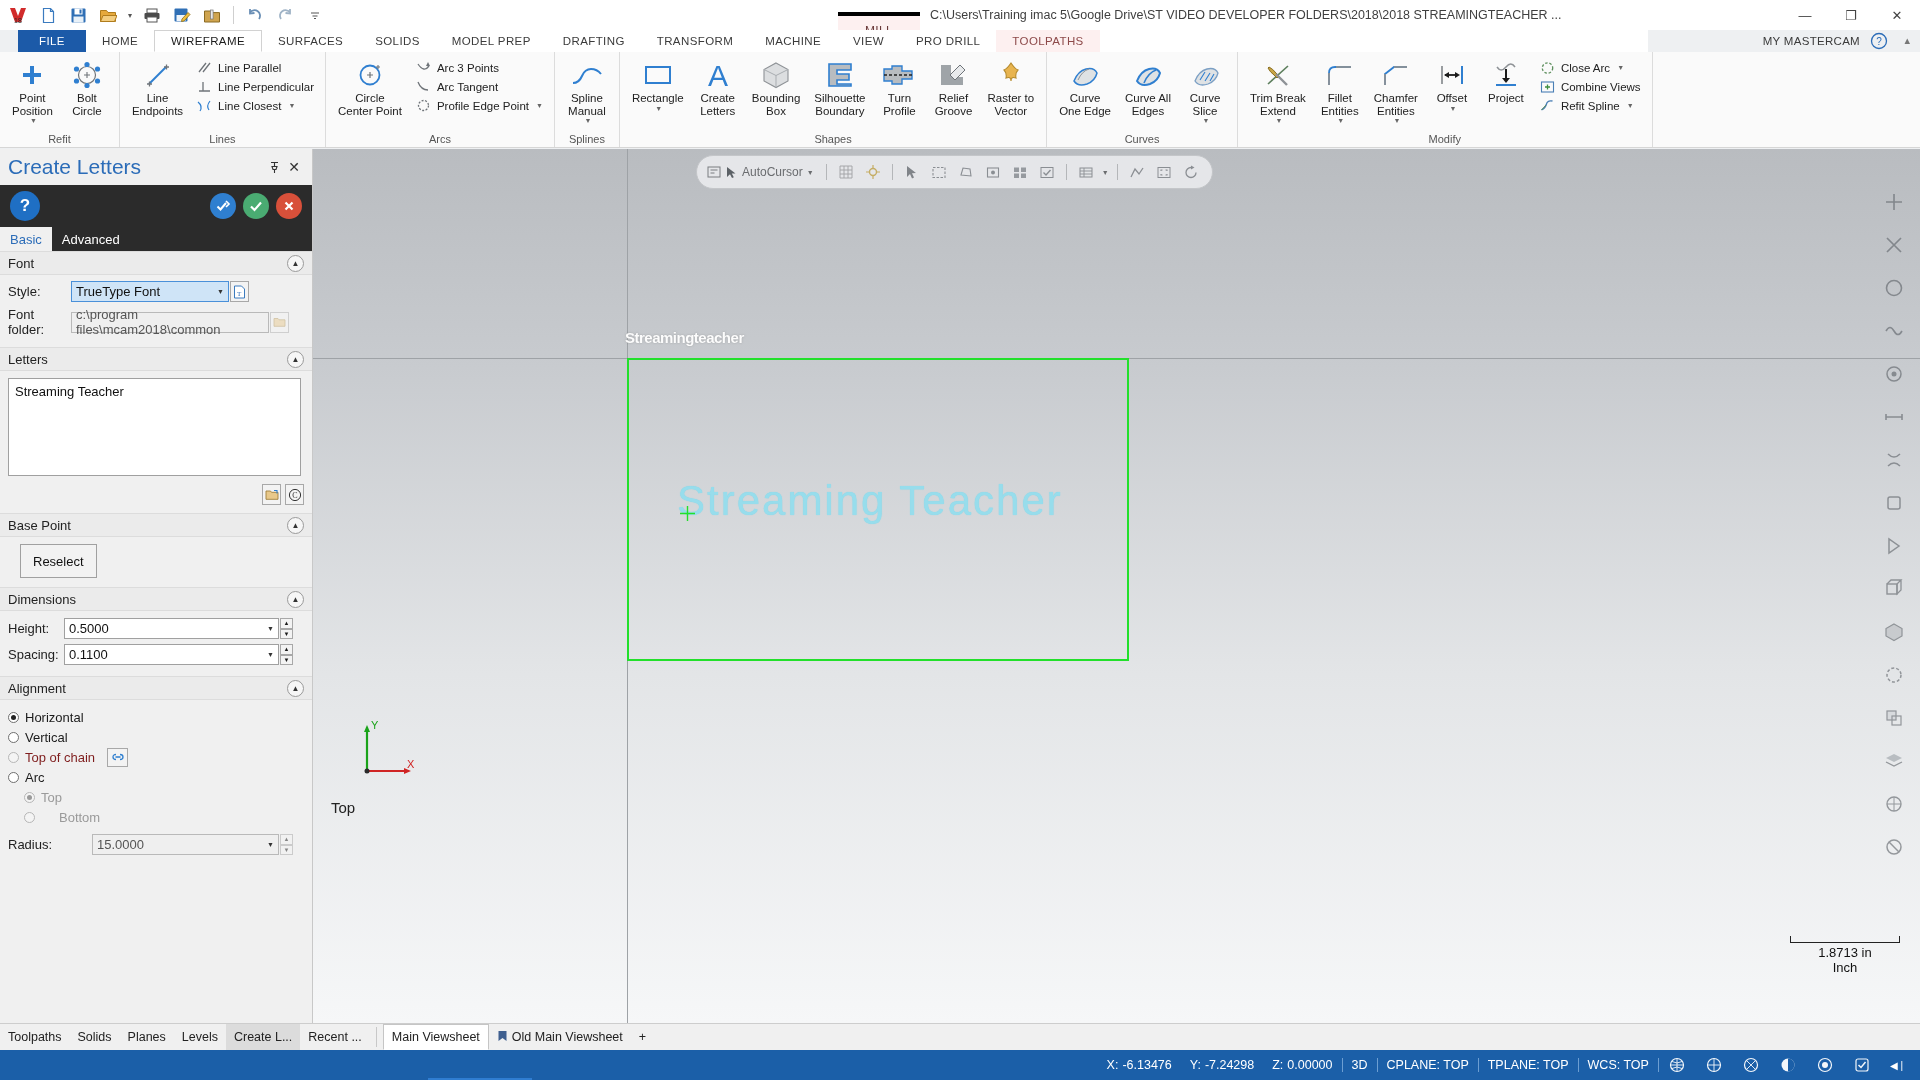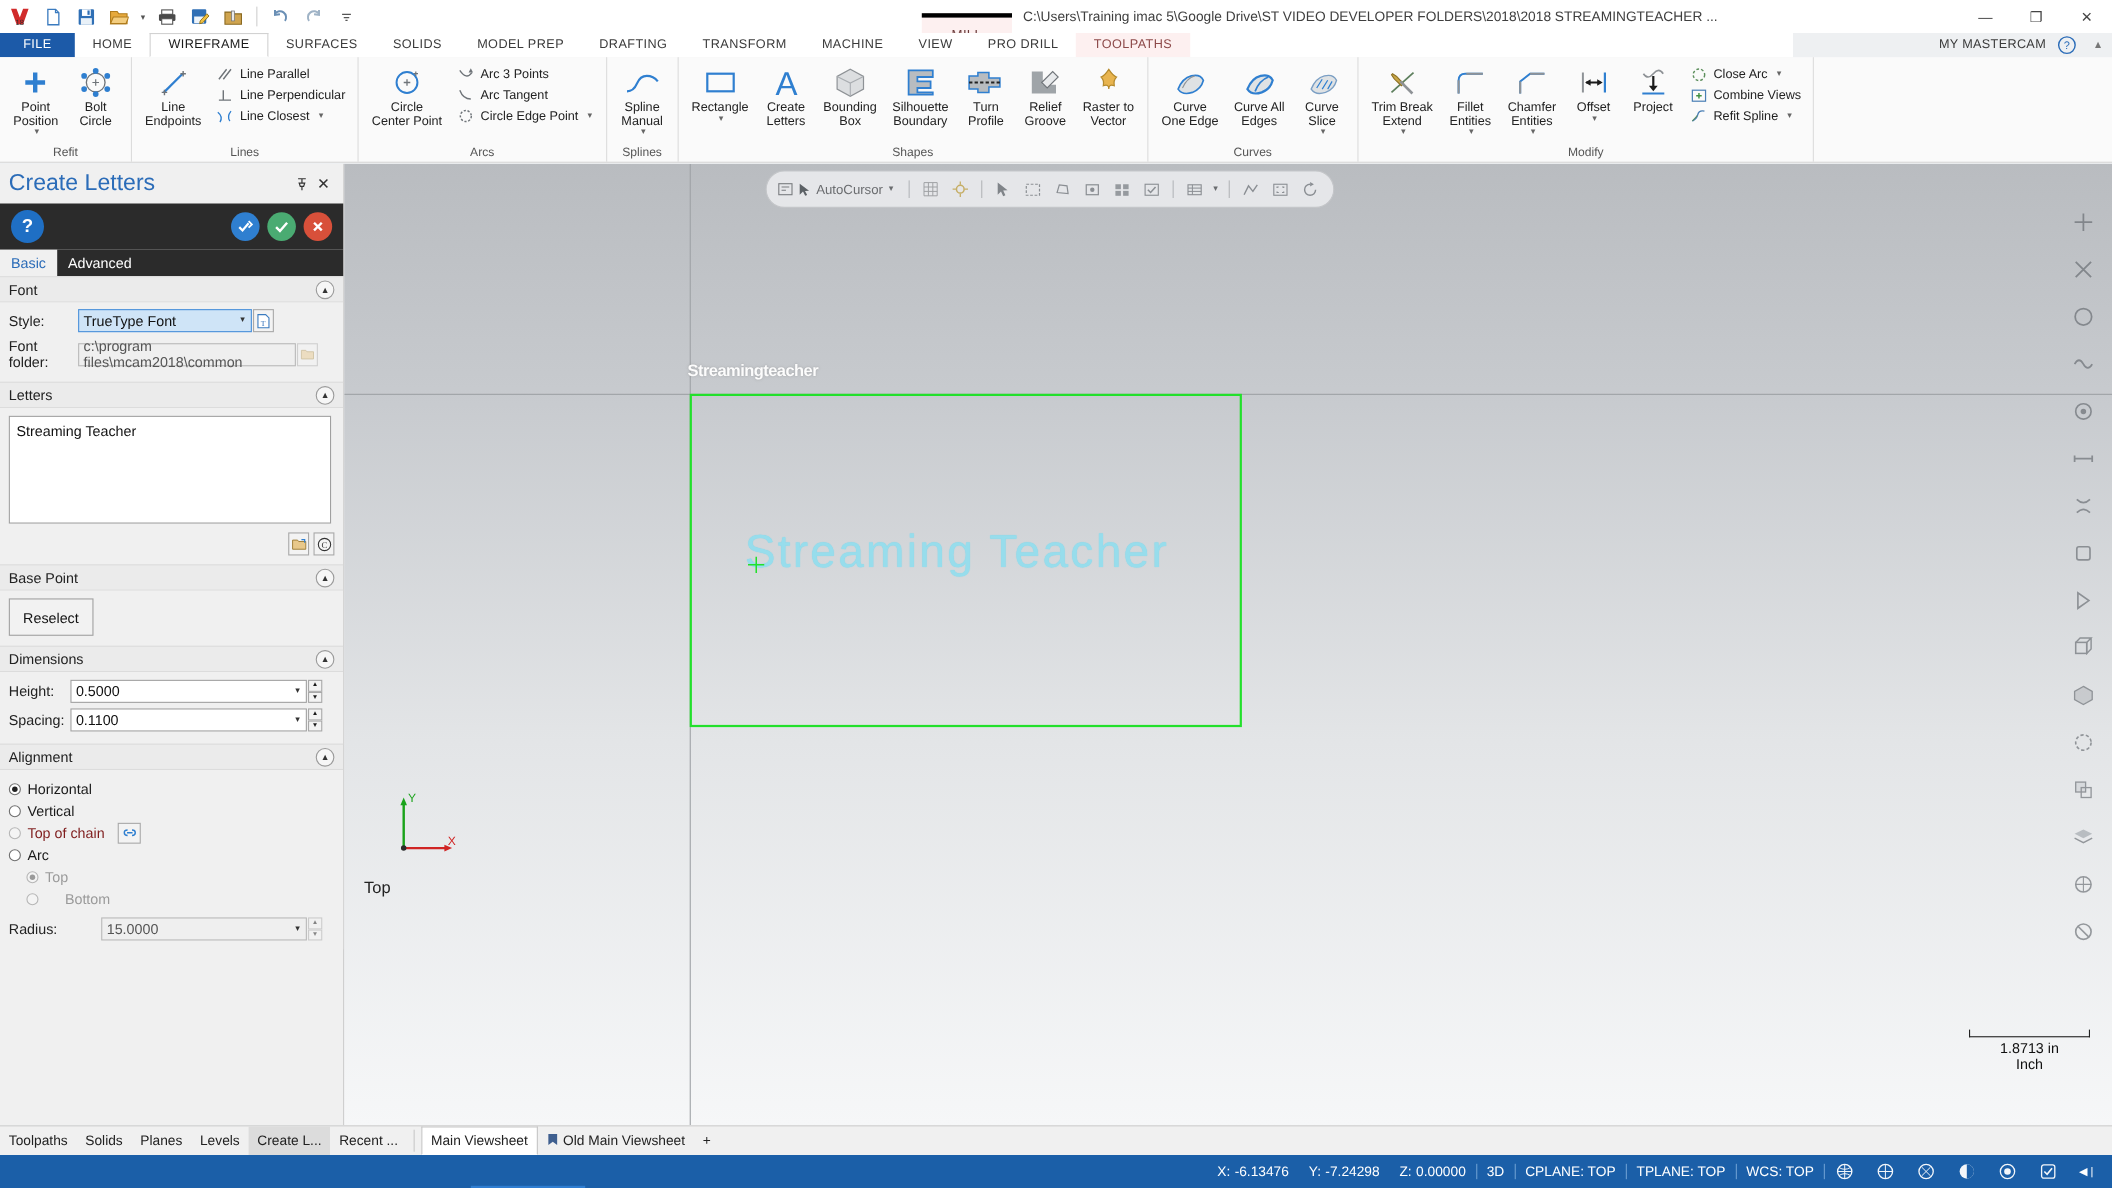--- a/index.html
+++ b/index.html
@@ -29,21 +29,21 @@
   #doc-title {
     position:absolute; left:930px; top:0; height:30px; line-height:30px;
     font-size:12.5px; color:#3f3f3f; white-space:nowrap;
   }
   #wincontrols { position:absolute; right:0; top:0; height:30px; display:flex; }
   .wbtn { width:46px; height:30px; display:flex; align-items:center; justify-content:center;
           font-size:13px; color:#444; cursor:pointer; }
 
   
   #ribbon-tabs {
-    position:absolute; left:0; top:30px; width:1630px; height:22px;
+    position:absolute; left:18px; top:30px; width:1630px; height:22px;
     background:#fff; display:flex; align-items:stretch;
   }
   .rtab {
     padding:0 16px; display:flex; align-items:center; justify-content:center;
     font-size:11.5px; color:#3b3b3b; letter-spacing:.4px; cursor:pointer; white-space:nowrap;
   }
   .rtab.file { background:#1c5aa8; color:#fff; width:68px; padding:0; }
   .rtab.active { background:#fff; border:1px solid #d2d2d2; border-bottom:1px solid #fff; color:#1b1b1b; }
   .rtab.toolpaths { color:#8d4a4a; background:#fdf0f0; }
   #mymastercam {
@@ -125,21 +125,21 @@
   .spin div { flex:1; border:1px solid #a8a8a8; background:#f3f3f3; display:flex;
               align-items:center; justify-content:center; font-size:6px; cursor:pointer; }
   .ta {
     width:293px; height:98px; border:1px solid #a0a0a0; background:#fff;
     font-size:13px; padding:5px 6px; color:#111; font-family:"Liberation Sans",sans-serif;
     resize:none; outline:none;
   }
   .ta-tools { display:flex; justify-content:flex-end; gap:4px; padding-top:5px; }
   .btn {
     height:22px; padding:16px 12px; border:1px solid #a0a0a0; background:#f2f2f2;
-    font-size:13px; display:inline-flex; align-items:center; cursor:pointer; color:#111;
+    font-size:13px; display:inline-flex; align-items:center; cursor:pointer; color:#111;margin-left:12px;
   }
   .radiorow { display:flex; align-items:center; gap:6px; height:20px; }
   .radio { width:11px; height:11px; border-radius:50%; border:1px solid #6f6f6f; background:#fff;
            display:flex; align-items:center; justify-content:center; }
   .radio.on::after { content:""; width:5px; height:5px; border-radius:50%; background:#222; }
   .radio.dis { border-color:#b6b6b6; background:#f4f4f4; }
   .radio.dis.on::after { background:#9a9a9a; }
   .dimtxt { color:#9a9a9a; }
 
   
@@ -453,21 +453,21 @@
               </svg>
             </span>
             <span>Arc Tangent</span>
           </div>
           <div class="smallbtn">
             <span class="ic">
               <svg width="15" height="13" viewBox="0 0 15 13">
                 <circle cx="7.5" cy="6.5" r="5" fill="none" stroke="#6f7479" stroke-width="1.3" stroke-dasharray="2 1.5"></circle>
               </svg>
             </span>
-            <span>Circle Edge Point</span>
+            <span>Profile Edge Point</span>
             <span class="caret">▼</span>
           </div>
         </div>
       </div>
       <div class="rgroup-label">Arcs</div>
     </div>
     <div class="rgroup">
       <div class="rgroup-body">
         <div class="bigbtn">
           <div class="ic">

